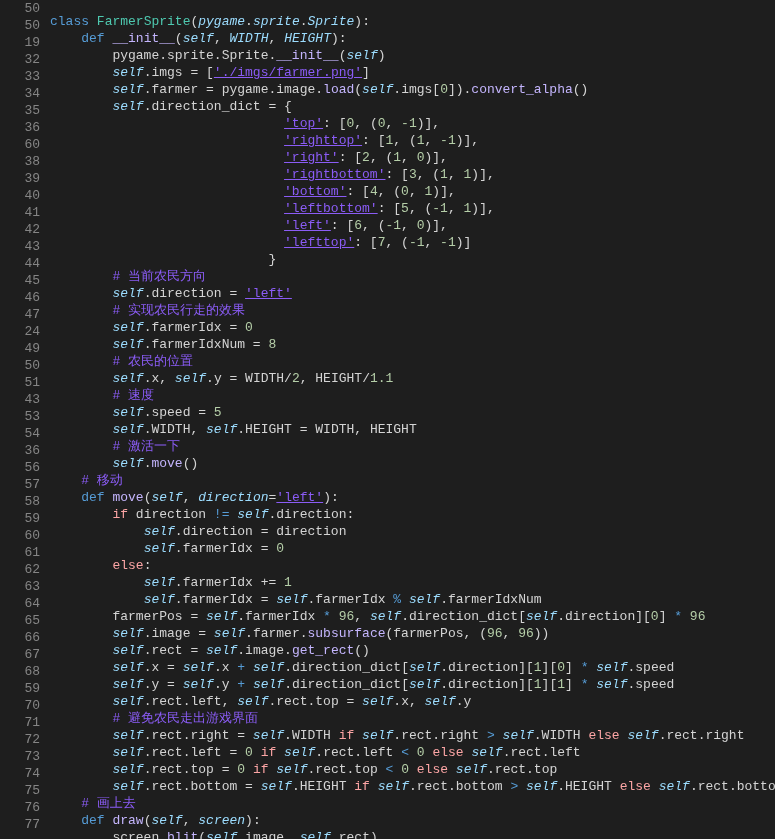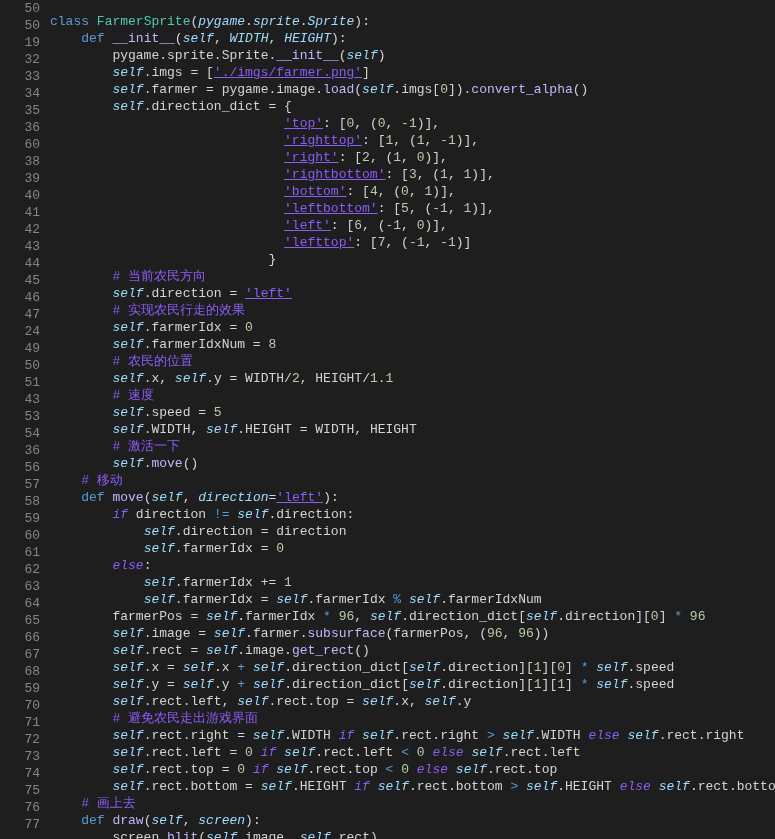--- a/index.html
+++ b/index.html
@@ -31,21 +31,21 @@
   }
   .line {
     height: 17px;
   }
   .kw { color: #569cd6; }        
   .cls { color: #4ec9b0; }       
   .fn { color: #c4b5fd; }     
   .str { color: #8b5cf6; text-decoration: underline; }       
   .num { color: #b5cea8; }        
   .cmt { color: #8b5cf6; }       
-  .pink { color: #8b5cf6; font-style: italic; }      
+  .pink { color: #fca5a5; }      
   .self { color: #9cdcfe; font-style: italic; }
 </style>
 </head>
 <body>
 
 <div class="editor">
   <div class="gutter">
       <div class="line">50</div>
       <div class="line">50</div>
       <div class="line">19</div>

